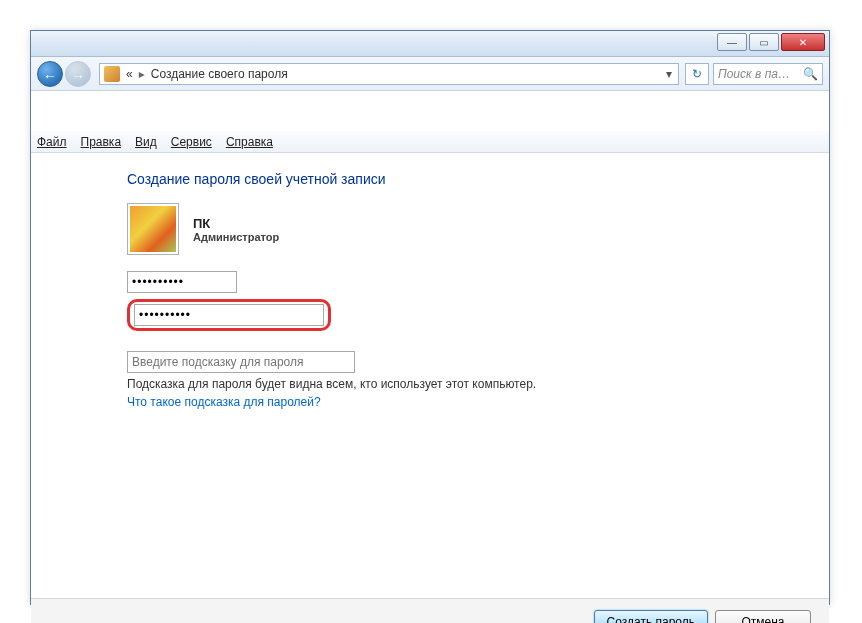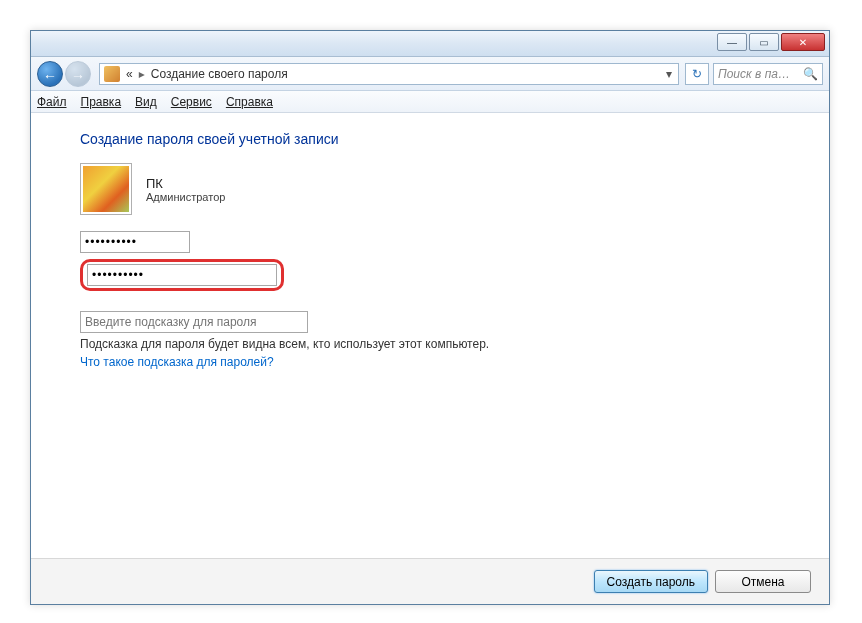--- a/index.html
+++ b/index.html
@@ -61,31 +61,31 @@
 .addressbar .dropdown { margin-left:auto; padding:0 6px; color:#555; }
 .refreshbtn { width:24px; height:22px; border:1px solid #9fb8cf; background:#fff; display:flex;align-items:center;justify-content:center; color:#2a71b8; margin-right:4px;}
 .searchbox {
   width: 110px; height: 22px; border: 1px solid #9fb8cf; background:#fff;
   display:flex; align-items:center; padding:0 4px; color:#888; font-style:italic;
 }
 .searchbox .sicon { margin-left:auto; color:#2a71b8; font-style:normal; }
 .menubar {
   height: 22px; border-bottom: 1px solid #d0d9e4;
   background: linear-gradient(to bottom,#fafcfe,#eef3f9);
-  display:flex; align-items:center; padding:0 6px; gap:14px;
+  display:flex; align-items:center; padding:0 6px; gap:14px;margin-top:40px;
 }
 .menuitem { font-size:12px; color:#222; cursor:default; }
 .menuitem u { text-decoration: underline; }
 .content {
-  padding: 18px 0 0 49px;
+  padding: 18px 0 0 96px;
   height: calc(100% - 26px - 34px - 22px - 46px);
   overflow:auto;
 }
 .heading { color:#003399; font-size:14px; margin-bottom:16px; }
-.userrow { display:flex; align-items:center; gap:14px; margin-bottom:16px; }
+.userrow { display:flex; align-items:center; gap:14px; margin-bottom:16px;font-weight:bold; }
 .avatar {
   width:52px; height:52px; border:1px solid #b0b0b0; padding:2px; background:#fff;
 }
 .avatar-inner {
   width:100%; height:100%;
   background: linear-gradient(135deg,#f0a030 0%, #f0d040 40%, #e06020 70%, #a8c858 100%);
 }
 .uname { font-size:13px; color:#222; }
 .urole { font-size:11px; color:#404040; }
 .pwfield {

